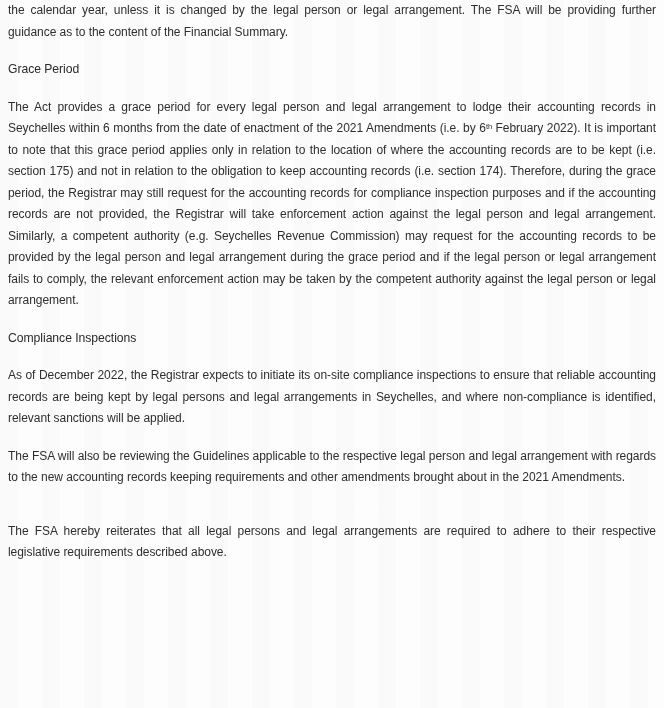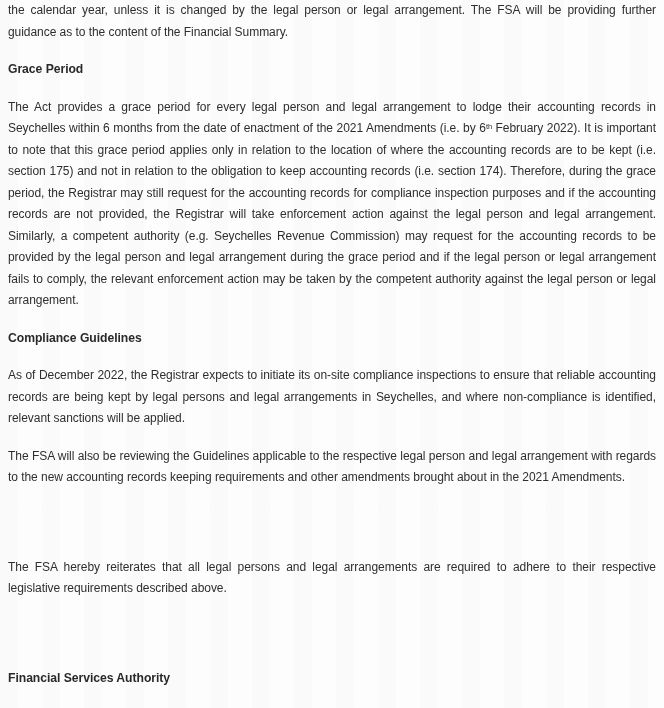--- a/index.html
+++ b/index.html
@@ -27,50 +27,49 @@
     letter-spacing: -0.05px;
     color: #2e2e2e;
   }
   .para {
     margin: 0 0 16px 0;
     text-align: justify;
   }
   .heading {
     margin: 0 0 16px 0;
     font-size: 12.2px;
-    font-weight: 700;
+    font-weight: 400;
     color: #292929;
     text-align: left;
   }
   .gap-large {
-    margin-top: 68px;
+    margin-top: 32px;
   }
   sup.ord {
     font-size: 0.62em;
     vertical-align: baseline;
     position: relative;
     top: -0.45em;
     line-height: 0;
   }
 </style>
 </head>
 <body>
 
 <div class="page">
 
   <p class="para">the calendar year, unless it is changed by the legal person or legal arrangement. The FSA will be providing further guidance as to the content of the Financial Summary.</p>
 
   <h2 class="heading">Grace Period</h2>
 
   <p class="para"><span>The Act provides a grace period for every legal person and legal arrangement to lodge their accounting records in Seychelles within 6 months from the date of enactment of the 2021 Amendments (i.e. by 6</span><sup class="ord">th</sup><span> February 2022). It is important to note that this grace period applies only in relation to the location of where the accounting records are to be kept (i.e. section 175) and not in relation to the obligation to keep accounting records (i.e. section 174). Therefore, during the grace period, the Registrar may still request for the accounting records for compliance inspection purposes and if the accounting records are not provided, the Registrar will take enforcement action against the legal person and legal arrangement. Similarly, a competent authority (e.g. Seychelles Revenue Commission) may request for the accounting records to be provided by the legal person and legal arrangement during the grace period and if the legal person or legal arrangement fails to comply, the relevant enforcement action may be taken by the competent authority against the legal person or legal arrangement.</span></p>
 
-  <h2 class="heading">Compliance Guidelines</h2>
+  <h2 class="heading">Compliance Inspections</h2>
 
   <p class="para">As of December 2022, the Registrar expects to initiate its on-site compliance inspections to ensure that reliable accounting records are being kept by legal persons and legal arrangements in Seychelles, and where non-compliance is identified, relevant sanctions will be applied.</p>
 
 
   <p class="para">The FSA will also be reviewing the Guidelines applicable to the respective legal person and legal arrangement with regards to the new accounting records keeping requirements and other amendments brought about in the 2021 Amendments.</p>
 
   <p class="para gap-large">The FSA hereby reiterates that all legal persons and legal arrangements are required to adhere to their respective legislative requirements described above.</p>
 
-  <h2 class="heading gap-large">Financial Services Authority</h2>
 
 </div>
 
 </body></html>

